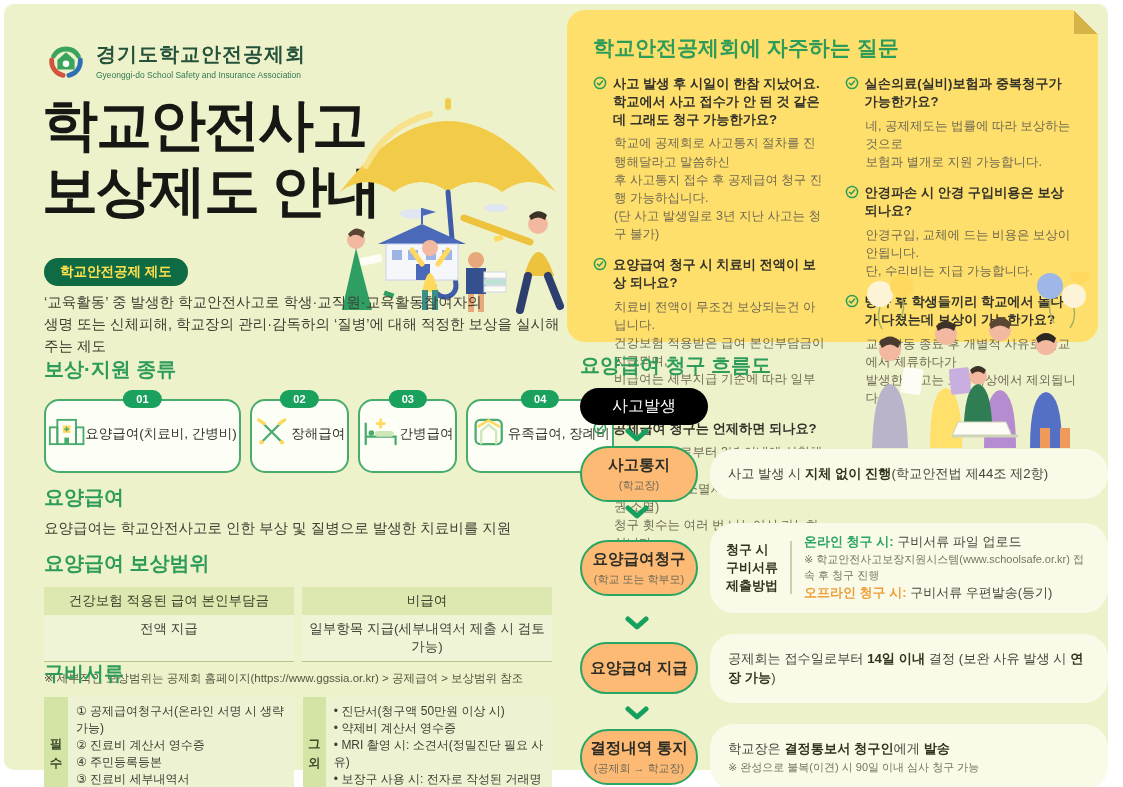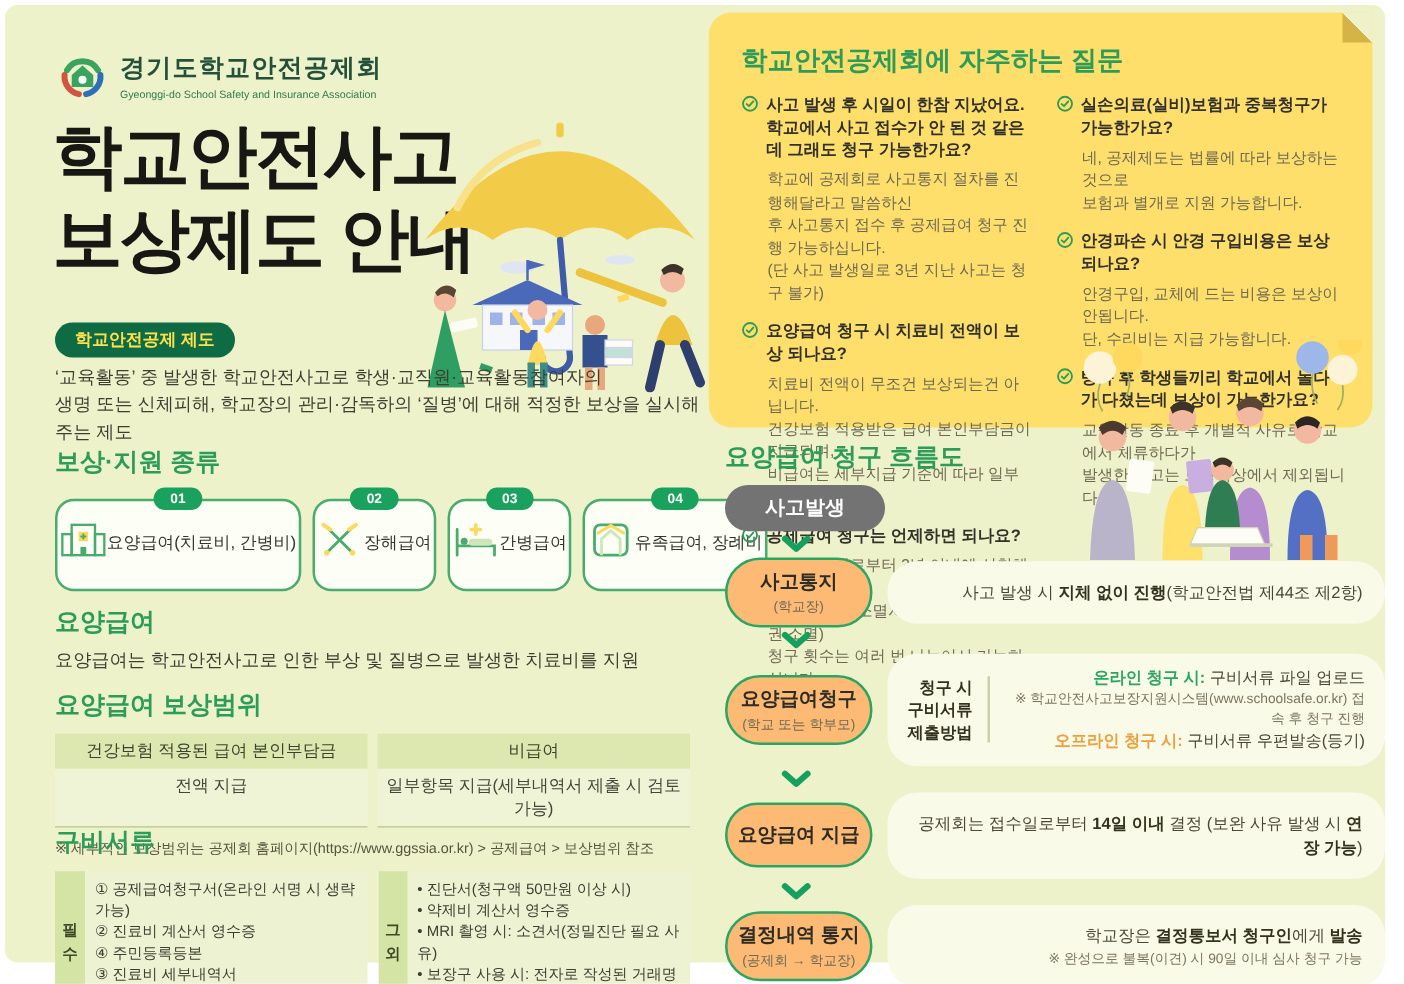--- a/index.html
+++ b/index.html
@@ -65,31 +65,31 @@
   .faq-title{font-size:21px;font-weight:800;color:#2d9c59;margin:0 0 13px;}
   .faq-cols{display:flex;gap:20px;}
   .faq-col{flex:1;}
   .qa + .qa{margin-top:13px;}
   .q{display:flex;gap:6px;font-size:13.2px;font-weight:700;color:#33322a;line-height:1.35;}
   .q svg{flex-shrink:0;margin-top:1px;}
   .a{margin:6px 0 0 21px;font-size:12.5px;color:#6f6953;line-height:1.45;white-space:pre-line;}
 
   
   .flow{position:absolute;left:576px;top:348px;width:528px;}
-  .start-pill{display:inline-block;background:#737373;color:#fff;font-weight:700;font-size:16px;
+  .start-pill{display:inline-block;background:#000000;color:#fff;font-weight:400;font-size:16px;
               padding:8px 32px;border-radius:21px;margin-top:9px;}
   .chev{margin:3px 0 3px 44px;line-height:0;}
   .step-row{display:flex;align-items:center;gap:12px;}
   .step-pill{width:118px;min-height:52px;background:#fdba74;border:2px solid #2aa562;border-radius:34px;
              display:flex;flex-direction:column;justify-content:center;
              text-align:center;flex-shrink:0;padding:7px 3px;box-sizing:border-box;}
   .step-name{font-size:15.5px;font-weight:800;color:#2d2c25;white-space:nowrap;}
   .step-sub{font-size:11px;color:#6f6a57;margin-top:2px;}
   .step-desc{flex:1;background:#f9fae8;border-radius:24px;padding:15px 18px;font-size:13.2px;
-             color:#4a4738;line-height:1.5;text-align:right;}
+             color:#4a4738;line-height:1.5;}
   .b{font-weight:800;color:#33321f;}
   .d2{display:flex;gap:12px;padding:10px 16px;align-items:center;}
   .d2-label{font-weight:800;color:#33321f;white-space:pre-line;font-size:13px;line-height:1.35;
             border-right:2px solid #cccfa8;padding-right:12px;flex-shrink:0;}
   .d2-lines{font-size:13px;line-height:1.45;}
   .g{color:#2aa562;font-weight:800;}
   .o{color:#ee9f3c;font-weight:800;}
   .note{font-size:11px;color:#7b755e;font-weight:400;}
 
   .celebrate{position:absolute;left:850px;top:268px;width:244px;height:176px;z-index:3;pointer-events:none;}

